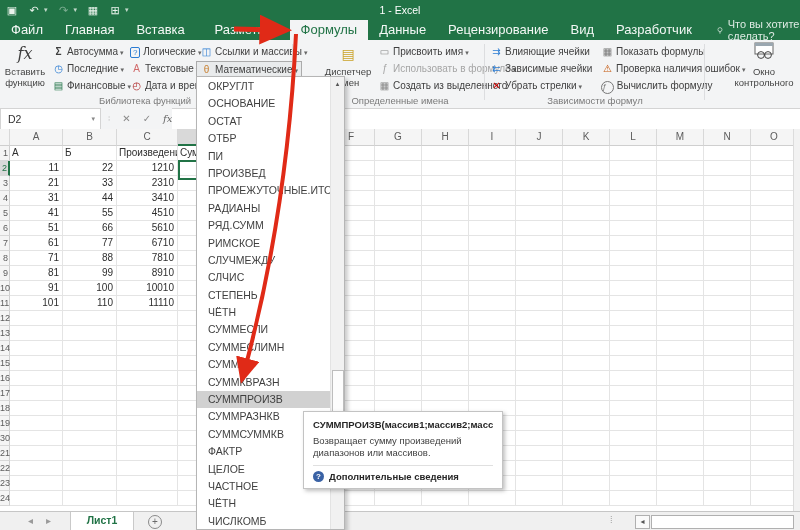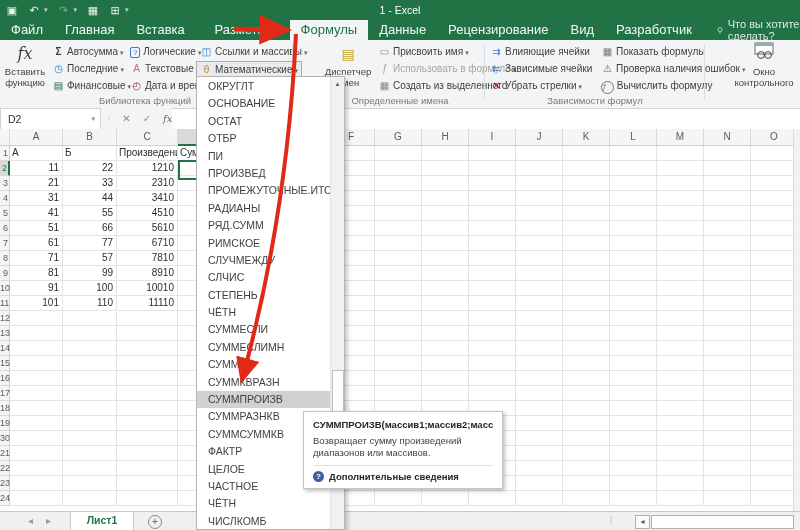--- a/index.html
+++ b/index.html
@@ -367,21 +367,21 @@
         <div class="gc" style="width: 47px;"></div>
         <div class="gc" style="width: 47px;"></div>
         <div class="gc" style="width: 47px;"></div>
         <div class="gc" style="width: 47px;"></div>
         <div class="gc" style="width: 47px;"></div>
         <div class="gc" style="width: 47px;"></div>
       </div>
       <div class="grow">
         <div class="rh">8</div>
         <div class="gc num" style="width: 53px;">71</div>
-        <div class="gc num" style="width: 54px;">57</div>
+        <div class="gc num" style="width: 54px;">88</div>
         <div class="gc num" style="width: 61px;">7810</div>
         <div class="gc" style="width: 75px;"></div>
         <div class="gc" style="width: 75px;"></div>
         <div class="gc" style="width: 47px;"></div>
         <div class="gc" style="width: 47px;"></div>
         <div class="gc" style="width: 47px;"></div>
         <div class="gc" style="width: 47px;"></div>
         <div class="gc" style="width: 47px;"></div>
         <div class="gc" style="width: 47px;"></div>
         <div class="gc" style="width: 47px;"></div>

